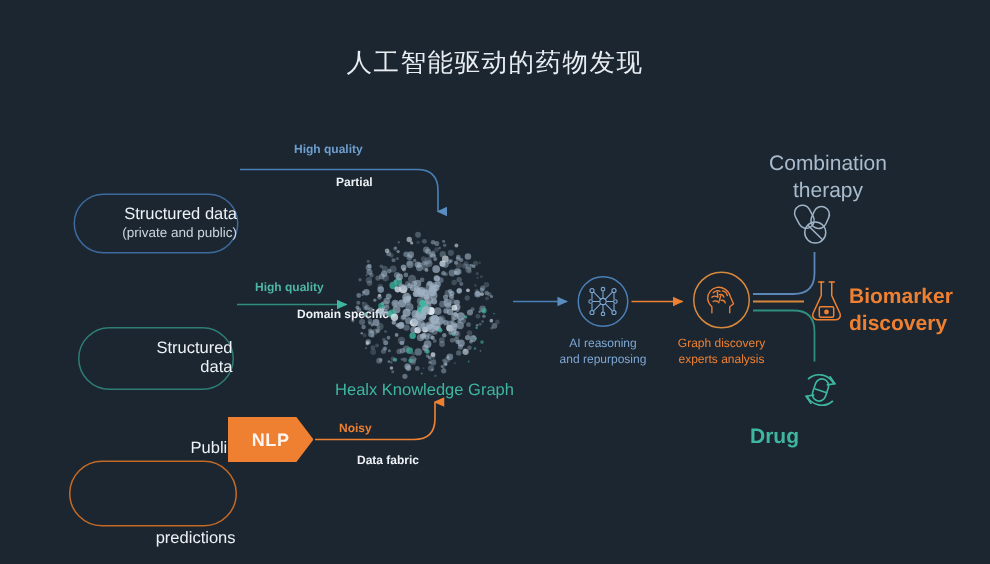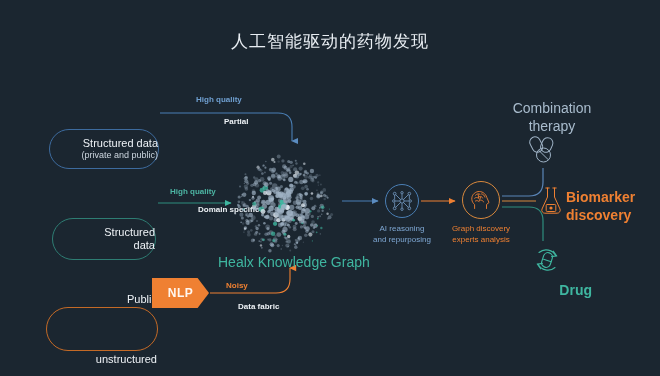--- a/index.html
+++ b/index.html
@@ -57,41 +57,41 @@
   #lab-partial{left:204px;top:117px;}
   #lab-hq2{left:170px;top:187px;color:#4db6a4;}
   #lab-domain{left:166px;top:205px;margin-left:12px;}
   #lab-noisy{left:226px;top:281px;color:#ef8032;}
   #lab-fabric{left:218px;top:302px;}
 
   
   #kg{position:absolute;left:218px;top:150px;width:130px;height:110px;}
   #kg-label{
     position:absolute;left:218px;top:254px;width:130px;text-align:center;
-    font-size:14px;color:#3fb6a0;white-space:nowrap;
+    font-size:11px;color:#3fb6a0;white-space:nowrap;
   }
 
   
   .circ{
     position:absolute;border-radius:50%;
     display:flex;align-items:center;justify-content:center;
     box-sizing:border-box;
   }
   #circ-ai{left:385px;top:184px;width:34px;height:34px;border:1px solid #4a7fb5;}
   #circ-expert{left:462px;top:181px;width:38px;height:38px;border:1px solid #d8883c;}
 
   .clabel{position:absolute;text-align:center;font-size:8px;line-height:1.35;white-space:nowrap;}
   #lab-ai{left:362px;top:224px;width:80px;color:#7fa8d4;}
   #lab-expert{left:441px;top:224px;width:80px;color:#ef8032;}
 
   
   .out-label{position:absolute;font-size:14px;line-height:1.3;}
   #out-comb{left:506px;top:99px;width:92px;text-align:center;color:#a9bccd;}
   #out-bio{left:566px;top:188px;width:86px;text-align:left;color:#ef8032;font-weight:700;}
-  #out-rep{left:500px;top:281px;width:92px;text-align:right;color:#3fb6a0;font-weight:600;}
+  #out-rep{left:500px;top:281px;width:92px;text-align:left;color:#3fb6a0;font-weight:600;}
 
   .out-icon{position:absolute;}
   #ic-comb{left:527px;top:134px;width:34px;height:30px;}
   #ic-bio{left:539px;top:186px;width:24px;height:30px;}
   #ic-rep{left:531px;top:244px;width:32px;height:32px;}
 </style>
 </head>
 <body>
 
 <div id="stage">
@@ -139,21 +139,21 @@
     <span class="l2">(private and public)</span>
   </div>
 
   <div class="pill" id="pill-proprietary">
     <span class="l1">Structured</span>
     <span class="l1">data</span>
   </div>
 
   <div class="pill" id="pill-public">
     <span class="l1">Public</span>
-    <span class="l1">unstructured</span>
+    <span class="l1">predictions</span>
   </div>
 
   <div id="nlp-tag">NLP</div>
 
   <div class="elabel top" id="lab-hq1">High quality</div>
   <div class="elabel bot" id="lab-partial">Partial</div>
 
   <div class="elabel top" id="lab-hq2">High quality</div>
   <div class="elabel bot" id="lab-domain">Domain specific</div>
 

